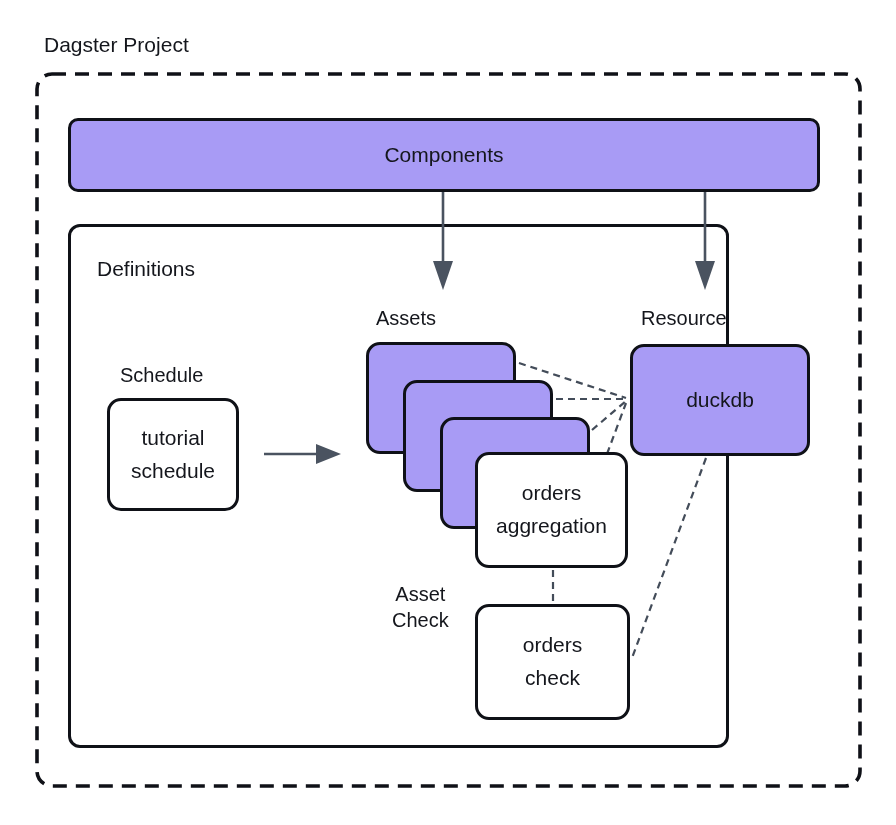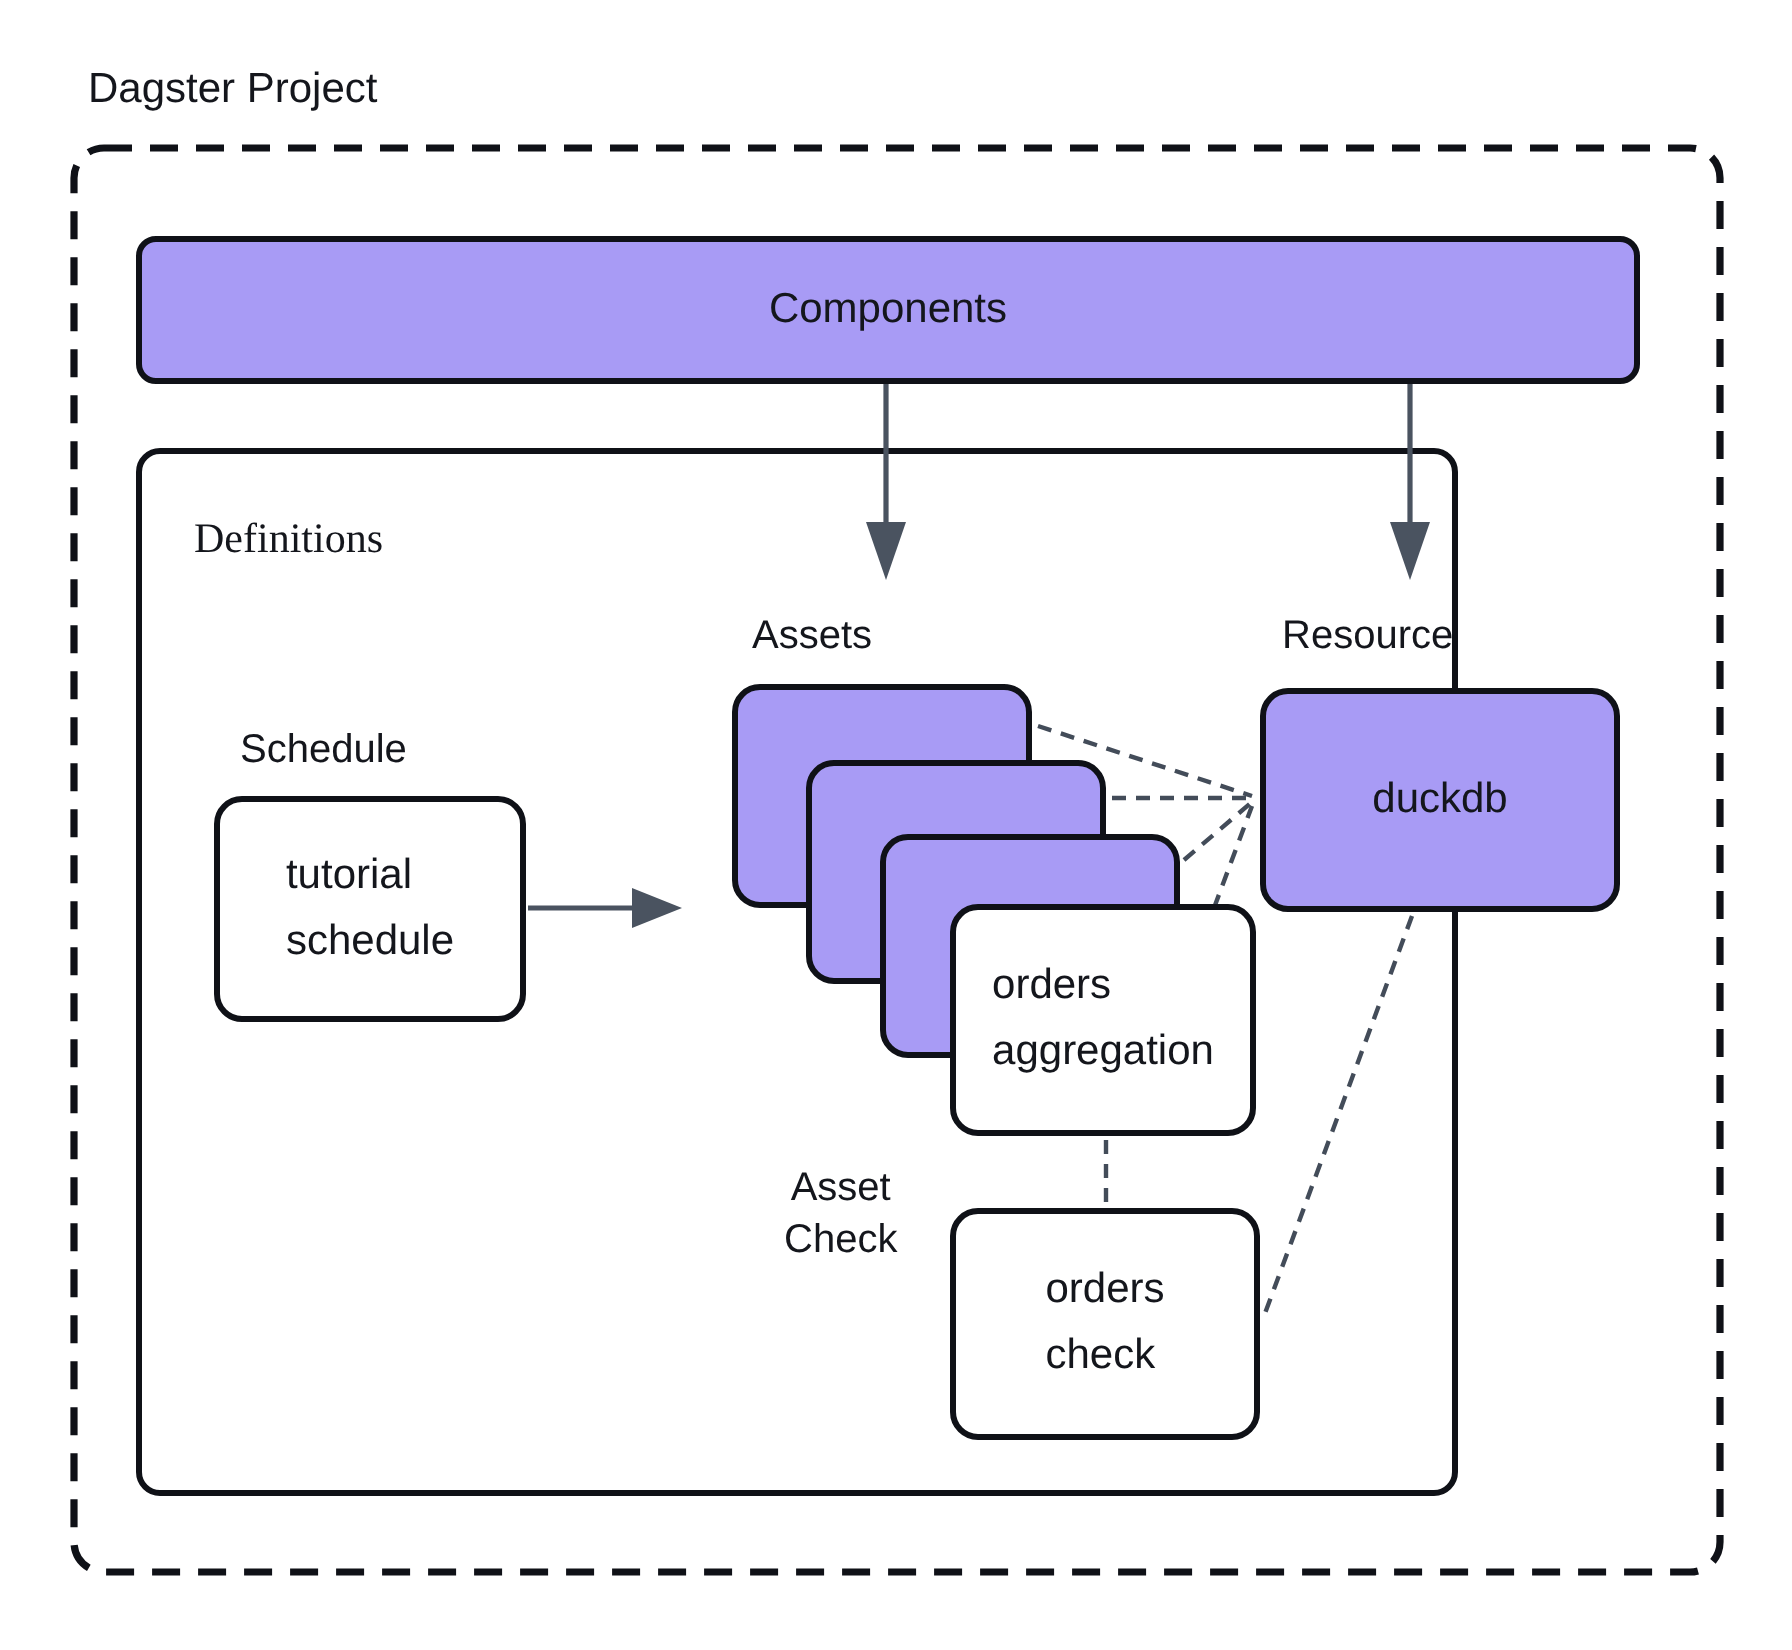--- a/index.html
+++ b/index.html
@@ -8,34 +8,34 @@
     font-family:"Liberation Sans","DejaVu Sans",sans-serif;
     color:#14161c;
   }
   .group-label{
     position:absolute;font-size:20px;color:#14161c;
     white-space:pre-line;line-height:1.3;z-index:7;
   }
   .node{
     position:absolute;box-sizing:border-box;
     border:3.5px solid #0f1117;border-radius:14px;background:#ffffff;
-    display:flex;align-items:center;justify-content:center;text-align:left;
+    display:flex;align-items:center;justify-content:center;text-align:center;
     font-size:21px;line-height:1.55;white-space:pre-line;
   }
   .purple{background:#a89bf5;}
   #components-bar{
     left:68px;top:118px;width:752px;height:74px;border-radius:10px;z-index:6;
   }
   #definitions-box{
-    left:68px;top:224px;width:661px;height:524px;border-radius:12px;z-index:1;font-family:Liberation Serif, serif;
+    left:68px;top:224px;width:661px;height:524px;border-radius:12px;z-index:1;
   }
   #definitions-label{
     position:absolute;left:26px;top:26px;font-size:21px;color:#14161c;
   }
-  #tutorial-schedule{left:107px;top:398px;width:156px;height:113px;z-index:5;}
+  #tutorial-schedule{left:107px;top:398px;width:132px;height:113px;z-index:5;}
   .asset-card{width:150px;height:112px;}
   #asset-1{left:366px;top:342px;z-index:3;}
   #asset-2{left:403px;top:380px;z-index:4;}
   #asset-3{left:440px;top:417px;z-index:5;}
   #orders-aggregation{left:475px;top:452px;width:153px;height:116px;z-index:6;}
   #duckdb{left:630px;top:344px;width:180px;height:112px;z-index:5;}
   #orders-check{left:475px;top:604px;width:155px;height:116px;z-index:5;}
   #title{
     position:absolute;left:44px;top:33px;font-size:21px;
     color:#14161c;z-index:7;

